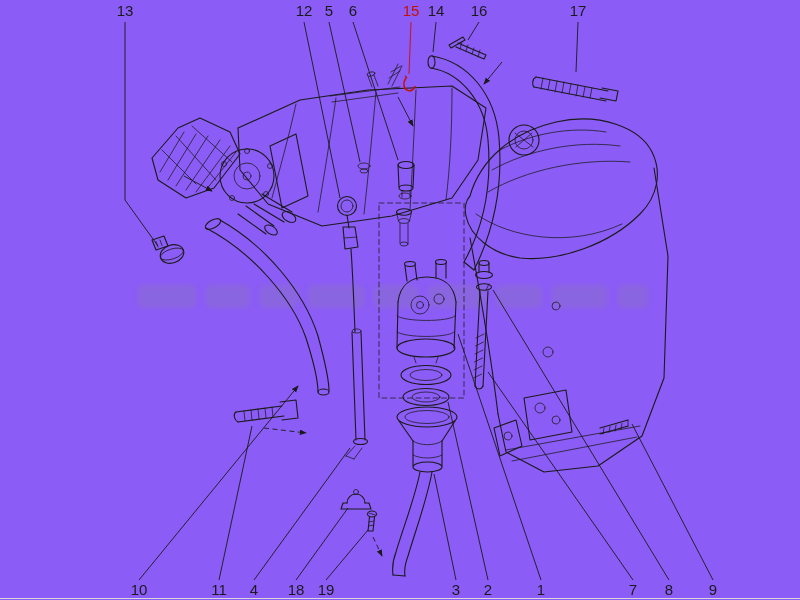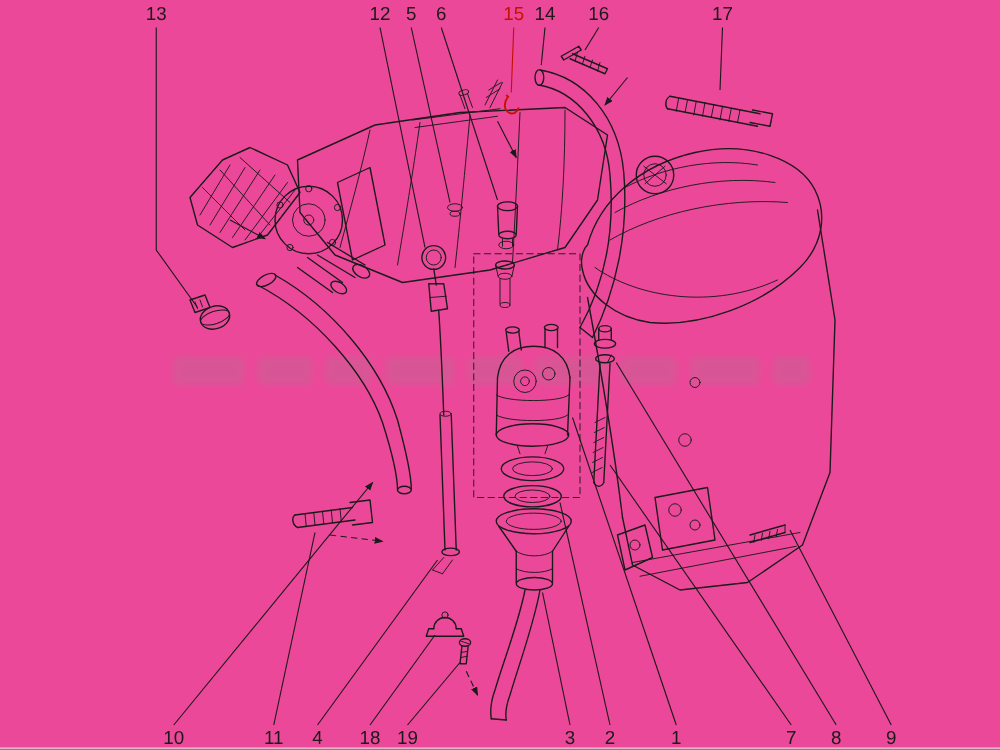--- a/index.html
+++ b/index.html
@@ -1,16 +1,16 @@
 <!DOCTYPE html>
 <html><head>
 <meta charset="utf-8">
 <style>
   html,body{margin:0;padding:0;background:#ffffff;}
-  .stage{position:relative;width:800px;height:600px;background:#ec4899;overflow:hidden;
+  .stage{position:relative;width:800px;height:600px;background:#8b5cf6;overflow:hidden;
          font-family:"Liberation Sans",sans-serif;}
   svg{display:block;}
   .callout{font-family:"Liberation Sans",sans-serif;font-size:15px;fill:#1a1a1a;text-anchor:middle;}
   .callout.hl{fill:#c41200;}
   .ln{fill:none;stroke:#1a1a1a;stroke-width:1.1;stroke-linecap:round;stroke-linejoin:round;}
   .fln{fill:none;stroke:#1a1a1a;stroke-width:0.75;stroke-linecap:round;stroke-linejoin:round;}
   .leader{fill:none;stroke:#1a1a1a;stroke-width:0.9;}
   .leader.hl{stroke:#c41200;}
   .dash{stroke-dasharray:5 3.5;}
   .red{stroke:#c41200;}

